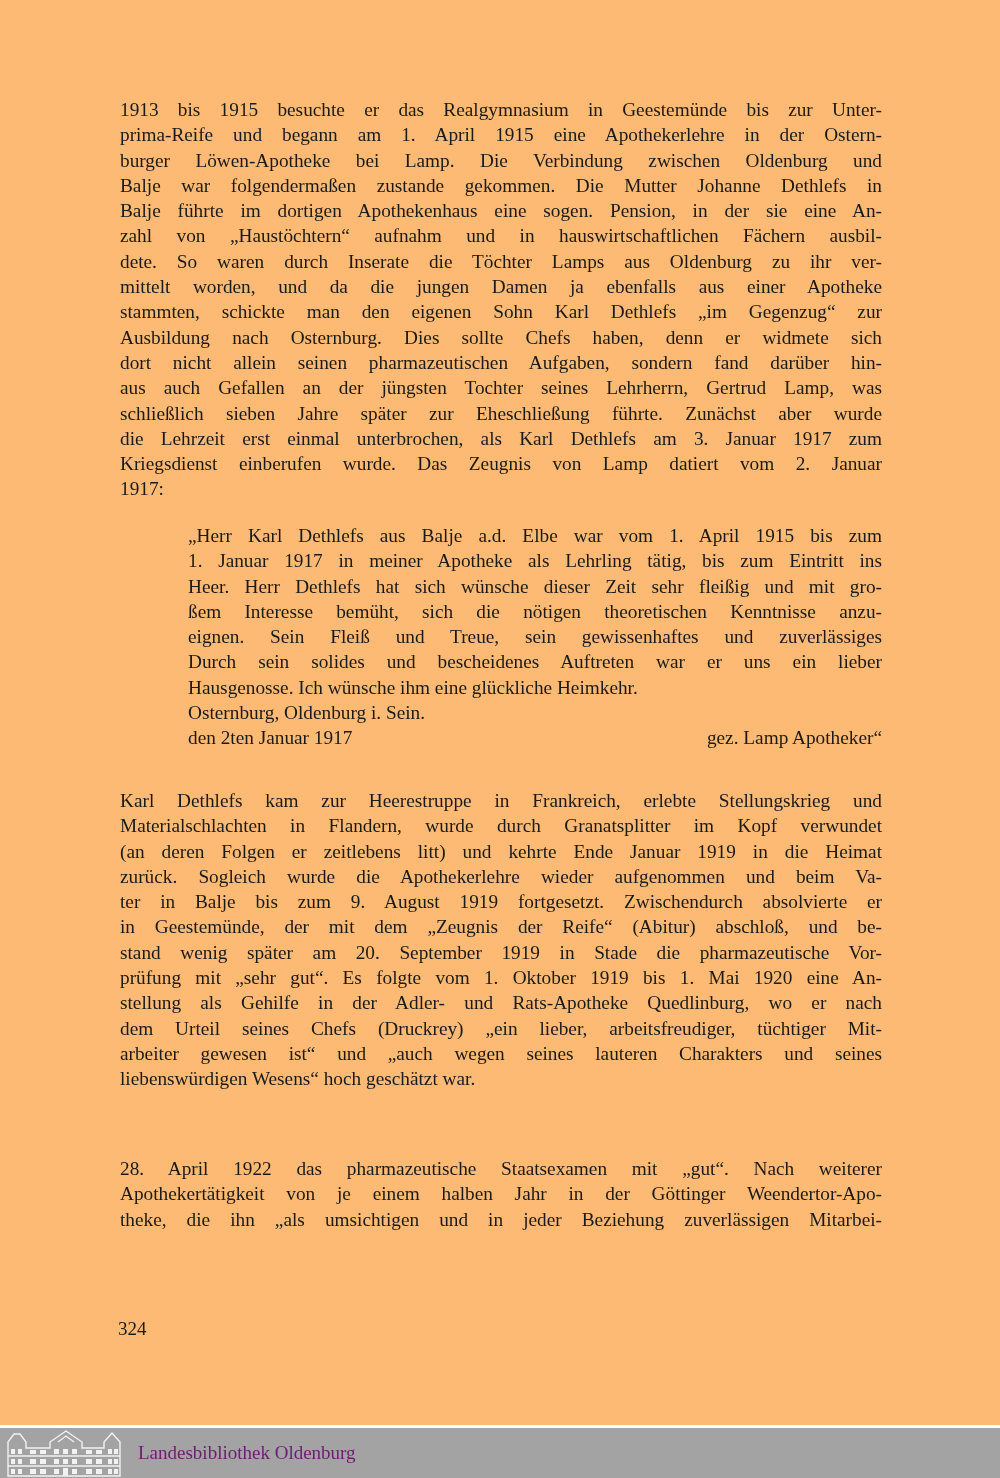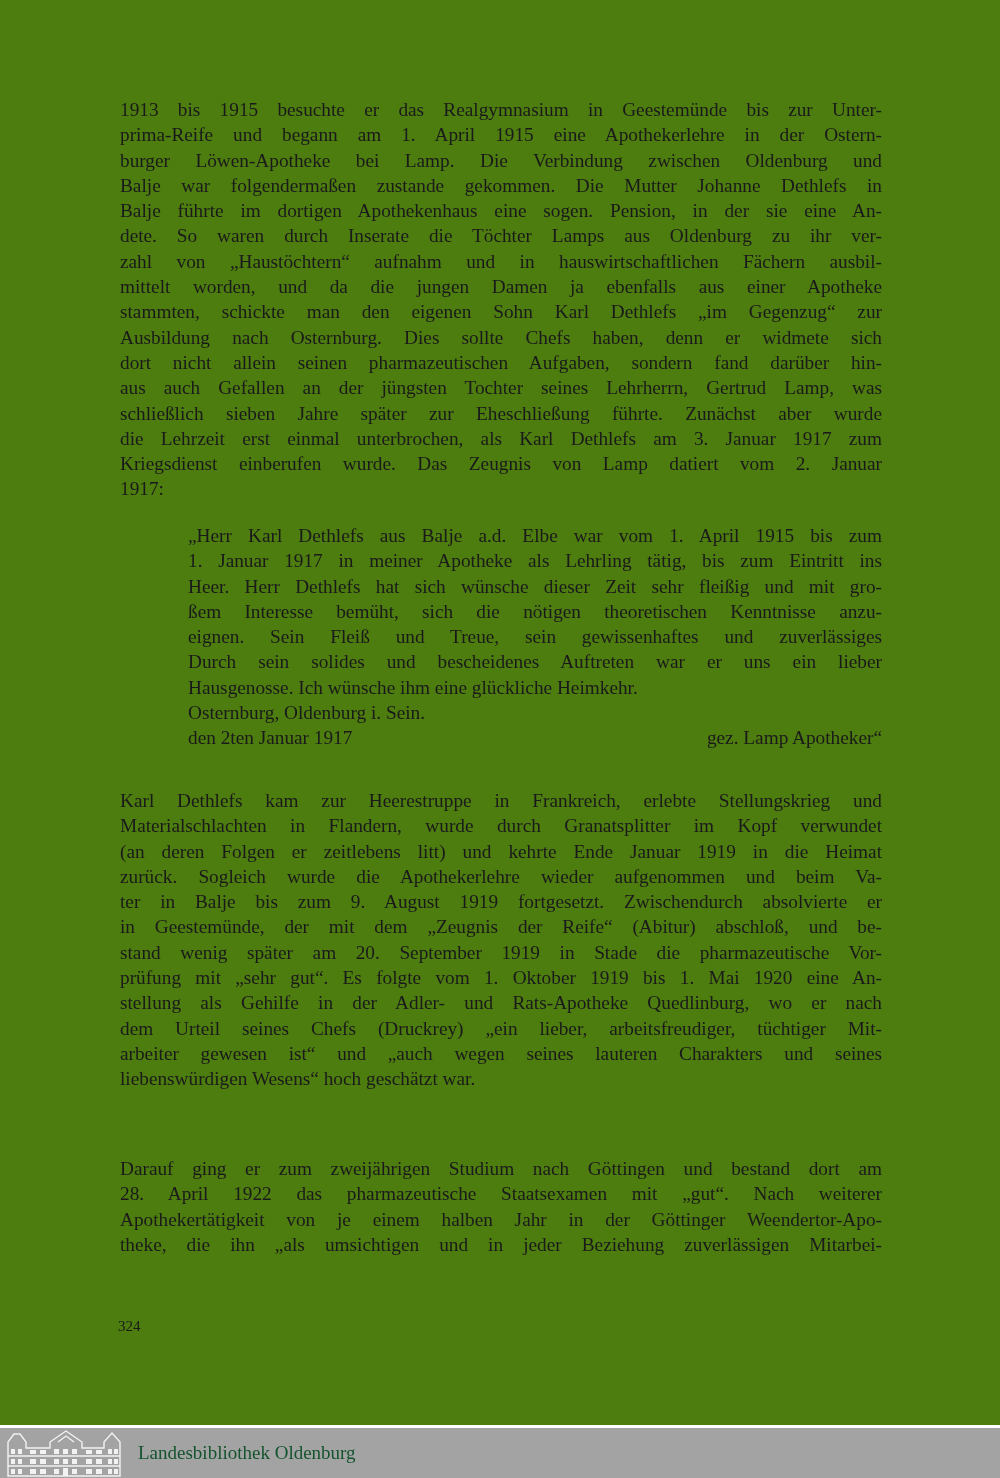--- a/index.html
+++ b/index.html
@@ -1,45 +1,45 @@
 <!DOCTYPE html>
 <html><head>
   <meta charset="utf-8">
   <style>
     html, body { margin: 0; padding: 0; }
     body {
       width: 1000px; height: 1478px; background: #ffffff; position: relative; overflow: hidden;
       font-family: "Liberation Serif", "DejaVu Serif", serif; color: #1a1a1a;
     }
-    .page { position: absolute; left: 0; top: 0; width: 1000px; height: 1425px; background: #4d7c0f; }
+    .page { position: absolute; left: 0; top: 0; width: 1000px; height: 1425px; background: #fdba74; }
     .text-block { position: absolute; left: 120px; width: 762px; font-size: 19.3px; line-height: 25.3px; text-align: justify; }
     .line { display: block; white-space: nowrap; text-align: justify; text-align-last: justify; height: 25.3px; }
     .line.last { text-align-last: left; }
     #para1 { top: 97px; }
     #quote { top: 523px; left: 188px; width: 694px; }
     #para2 { top: 788px; }
     #para3 { top: 1156px; }
     .sig-row { display: flex; justify-content: space-between; height: 25.3px; white-space: nowrap; }
-    .page-number { position: absolute; left: 118px; top: 1318px; font-size: 15px; }
+    .page-number { position: absolute; left: 118px; top: 1318px; font-size: 19px; }
     .footer { position: absolute; left: 0; top: 1428px; width: 1000px; height: 50px; background: #a3a3a3; display: flex; align-items: center; }
     .footer-logo { width: 122px; height: 50px; margin-left: 4px; }
-    .footer-text { color: #14532d; font-size: 19px; margin-left: 12px; font-family: "Liberation Serif", serif; }
+    .footer-text { color: #701a75; font-size: 19px; margin-left: 12px; font-family: "Liberation Serif", serif; }
   </style>
 </head>
 <body>
 
 <div class="page">
   <div class="text-block" id="para1">
     <span class="line">1913 bis 1915 besuchte er das Realgymnasium in Geestemünde bis zur Unter-</span>
     <span class="line">prima-Reife und begann am 1. April 1915 eine Apothekerlehre in der Ostern-</span>
     <span class="line">burger Löwen-Apotheke bei Lamp. Die Verbindung zwischen Oldenburg und</span>
     <span class="line">Balje war folgendermaßen zustande gekommen. Die Mutter Johanne Dethlefs in</span>
     <span class="line">Balje führte im dortigen Apothekenhaus eine sogen. Pension, in der sie eine An-</span>
+    <span class="line">zahl von „Haustöchtern“ aufnahm und in hauswirtschaftlichen Fächern ausbil-</span>
     <span class="line">dete. So waren durch Inserate die Töchter Lamps aus Oldenburg zu ihr ver-</span>
-    <span class="line">zahl von „Haustöchtern“ aufnahm und in hauswirtschaftlichen Fächern ausbil-</span>
     <span class="line">mittelt worden, und da die jungen Damen ja ebenfalls aus einer Apotheke</span>
     <span class="line">stammten, schickte man den eigenen Sohn Karl Dethlefs „im Gegenzug“ zur</span>
     <span class="line">Ausbildung nach Osternburg. Dies sollte Chefs haben, denn er widmete sich</span>
     <span class="line">dort nicht allein seinen pharmazeutischen Aufgaben, sondern fand darüber hin-</span>
     <span class="line">aus auch Gefallen an der jüngsten Tochter seines Lehrherrn, Gertrud Lamp, was</span>
     <span class="line">schließlich sieben Jahre später zur Eheschließung führte. Zunächst aber wurde</span>
     <span class="line">die Lehrzeit erst einmal unterbrochen, als Karl Dethlefs am 3. Januar 1917 zum</span>
     <span class="line">Kriegsdienst einberufen wurde. Das Zeugnis von Lamp datiert vom 2. Januar</span>
     <span class="line last">1917:</span>
   </div>
@@ -68,21 +68,20 @@
     <span class="line">in Geestemünde, der mit dem „Zeugnis der Reife“ (Abitur) abschloß, und be-</span>
     <span class="line">stand wenig später am 20. September 1919 in Stade die pharmazeutische Vor-</span>
     <span class="line">prüfung mit „sehr gut“. Es folgte vom 1. Oktober 1919 bis 1. Mai 1920 eine An-</span>
     <span class="line">stellung als Gehilfe in der Adler- und Rats-Apotheke Quedlinburg, wo er nach</span>
     <span class="line">dem Urteil seines Chefs (Druckrey) „ein lieber, arbeitsfreudiger, tüchtiger Mit-</span>
     <span class="line">arbeiter gewesen ist“ und „auch wegen seines lauteren Charakters und seines</span>
     <span class="line last">liebenswürdigen Wesens“ hoch geschätzt war.</span>
   </div>
 
   <div class="text-block" id="para3">
-    <span class="line">Darauf ging er zum zweijährigen Studium nach Göttingen und bestand dort am</span>
     <span class="line">28. April 1922 das pharmazeutische Staatsexamen mit „gut“. Nach weiterer</span>
     <span class="line">Apothekertätigkeit von je einem halben Jahr in der Göttinger Weendertor-Apo-</span>
     <span class="line">theke, die ihn „als umsichtigen und in jeder Beziehung zuverlässigen Mitarbei-</span>
   </div>
 
   <div class="page-number">324</div>
 </div>
 
 <div class="footer">
   <svg class="footer-logo" viewBox="0 0 122 50">

